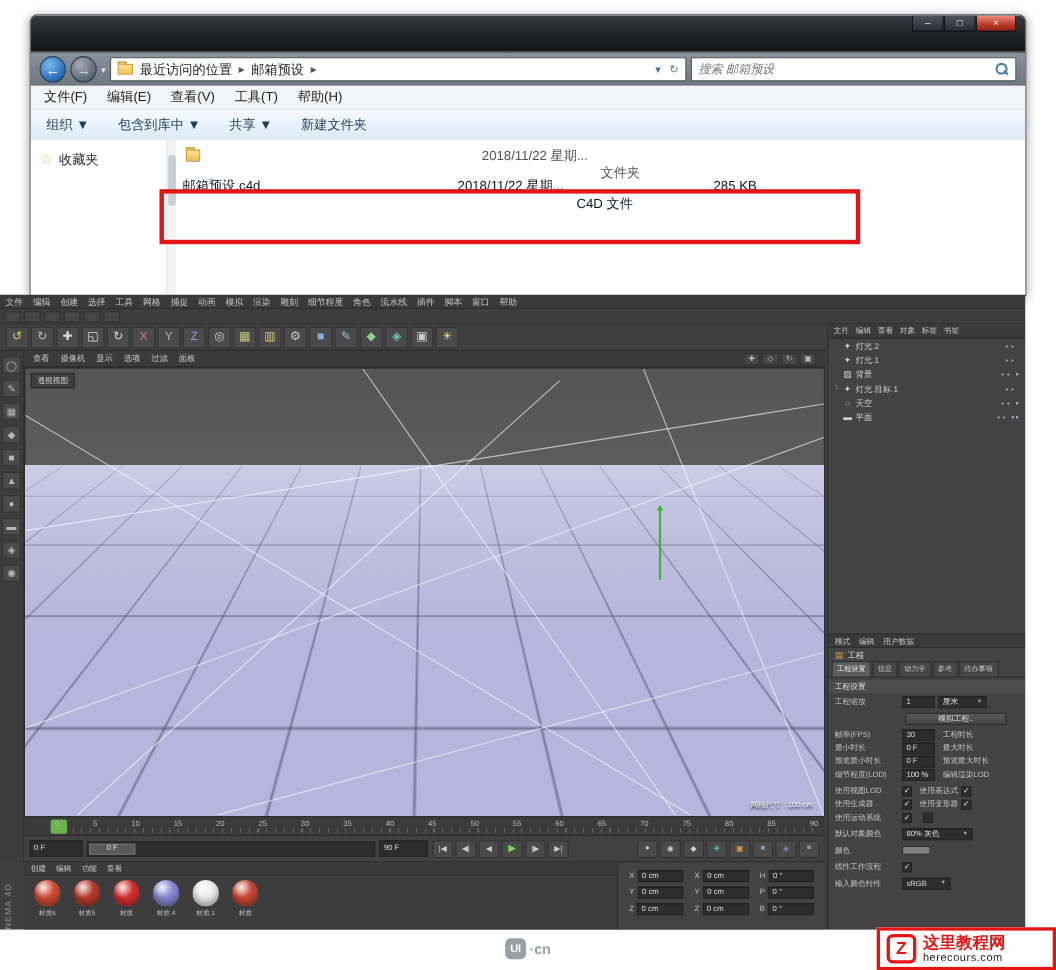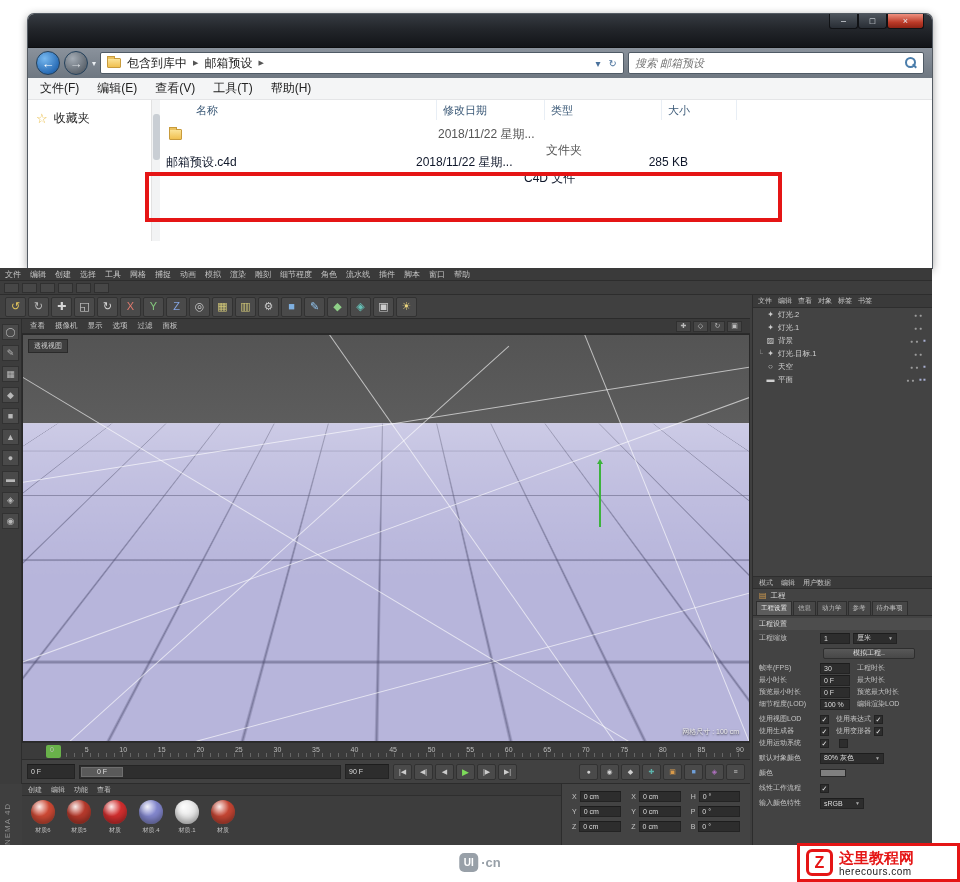--- a/index.html
+++ b/index.html
@@ -215,21 +215,21 @@
           <button class="win-btn max">□</button>
           <button class="win-btn close">×</button>
         </div>
     </div>
     <div class="ex-addressbar">
       <button class="nav-btn back">←</button>
       <button class="nav-btn fwd">→</button>
       <span class="nav-drop">▾</span>
       <div class="breadcrumb">
         <span class="bc-folder"></span>
-        <span class="bc-item">包含到库中</span>
+        <span class="bc-item">最近访问的位置</span>
         <span class="bc-sep">▶</span>
         <span class="bc-item">邮箱预设</span>
         <span class="bc-sep">▶</span>
         <span class="bc-end">
           <span>▾</span>
           <span>↻</span>
         </span>
       </div>
       <div class="searchbox">
         <input readonly="" placeholder="搜索 邮箱预设" style="">
@@ -237,38 +237,38 @@
       </div>
     </div>
     <div class="ex-menubar">
 
     <span class="menu-item">文件(F)</span>
         <span class="menu-item">编辑(E)</span>
         <span class="menu-item">查看(V)</span>
         <span class="menu-item">工具(T)</span>
         <span class="menu-item">帮助(H)</span>
       </div>
+    <div class="ex-toolbar">
+
+    <span class="tb-item">组织 ▼</span>
+        <span class="tb-item">包含到库中 ▼</span>
+        <span class="tb-item">共享 ▼</span>
+        <span class="tb-item">新建文件夹</span>
+      </div>
     <div class="ex-body">
       <aside class="ex-sidebar">
         <div class="sb-group">
           <span class="star-icon">☆</span>
           <span>收藏夹</span>
         </div>
         <div class="sb-scrollbar">
             <div class="sb-thumb"></div>
           </div>
       </aside>
       <div class="ex-list">
-        <div class="list-header">
-
-        <span class="col-h">名称</span>
-            <span class="col-h">修改日期</span>
-            <span class="col-h">类型</span>
-            <span class="col-h">大小</span>
-          </div>
         <div>
 
         <div class="list-row">
             <span class="file-icon folder"></span>
             <span class="cell name"></span>
             <span class="cell date">2018/11/22 星期...</span>
             <span class="cell type">文件夹</span>
             <span class="cell size"></span>
           </div>
             <div class="list-row">

